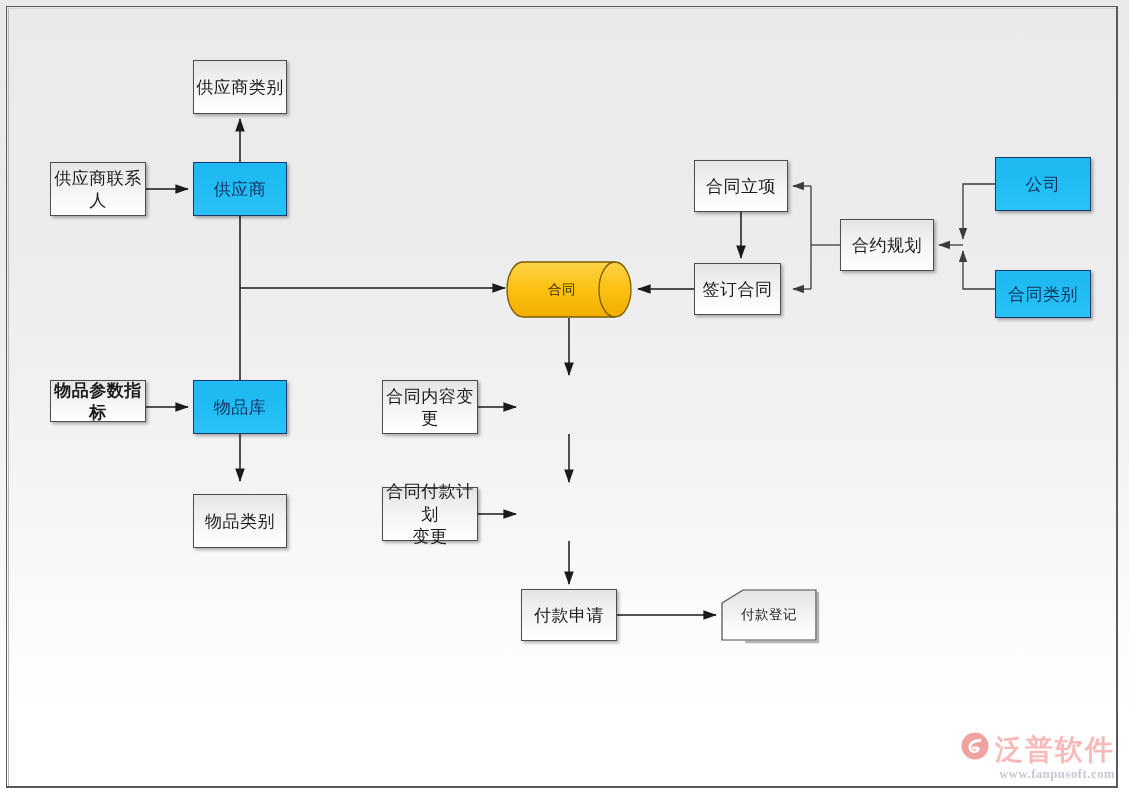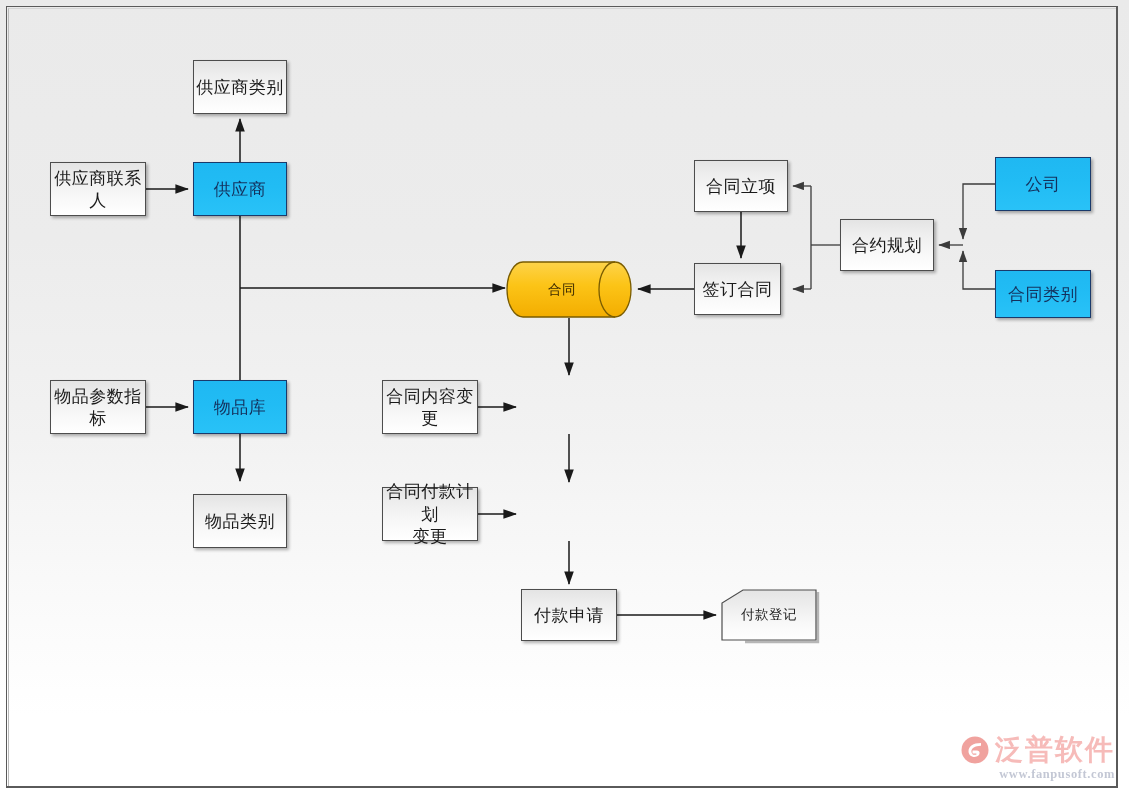--- a/index.html
+++ b/index.html
@@ -87,21 +87,21 @@
 
   
   #watermark{
     position:absolute;
     right:14px;bottom:14px;
     z-index:8;
     display:flex;flex-direction:column;align-items:flex-end;
     opacity:.62;
     user-select:none;
   }
-  #wm-row{display:flex;align-items:center;gap:5px;}
+  #wm-row{display:flex;gap:5px;}
   #wm-text{
     font-size:28px;font-weight:bold;color:#f2928f;letter-spacing:2px;
     font-family:"DejaVu Sans","Liberation Sans",sans-serif;
   }
   #wm-url{
     font-size:12.5px;color:#9fa6bb;letter-spacing:.6px;margin-top:-2px;
     font-family:"Liberation Serif","DejaVu Serif",serif;font-weight:bold;
   }
 </style>
 </head>
@@ -171,21 +171,21 @@
   </div>
 
   <div class="node plain" style="left:50px;top:162px;width:96px;height:54px;">
     <span class="lbl">供应商联系人</span>
   </div>
 
   <div class="node blue" style="left:193px;top:162px;width:94px;height:54px;">
     <span class="lbl">供应商</span>
   </div>
 
-  <div class="node plain" style="left:50px;top:380px;width:96px;height:54px;">
+  <div class="node plain" style="left:50px;top:380px;width:96px;height:42px;font-weight:bold;">
     <span class="lbl">物品参数指标</span>
   </div>
 
   <div class="node blue" style="left:193px;top:380px;width:94px;height:54px;">
     <span class="lbl">物品库</span>
   </div>
 
   <div class="node plain" style="left:193px;top:486px;width:94px;height:54px;margin-top:8px;">
     <span class="lbl">物品类别</span>
   </div>

